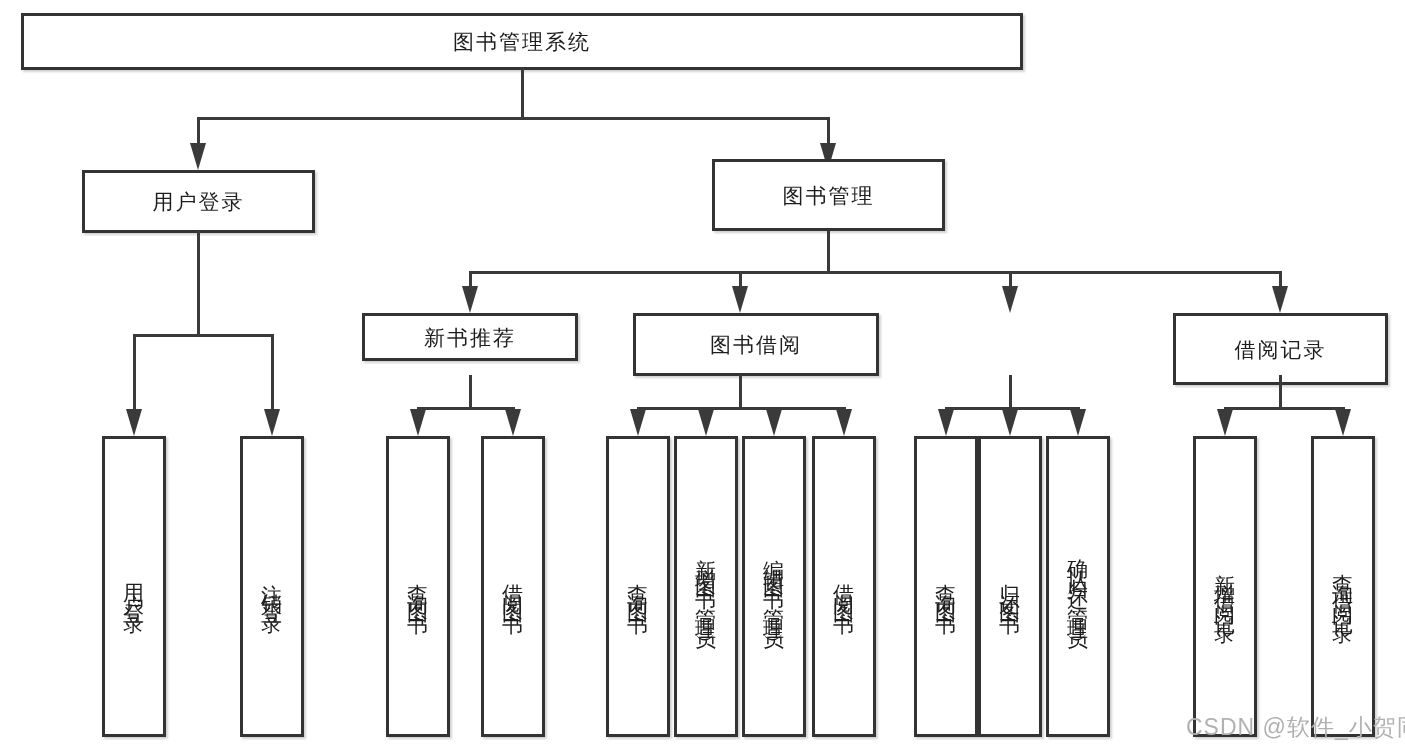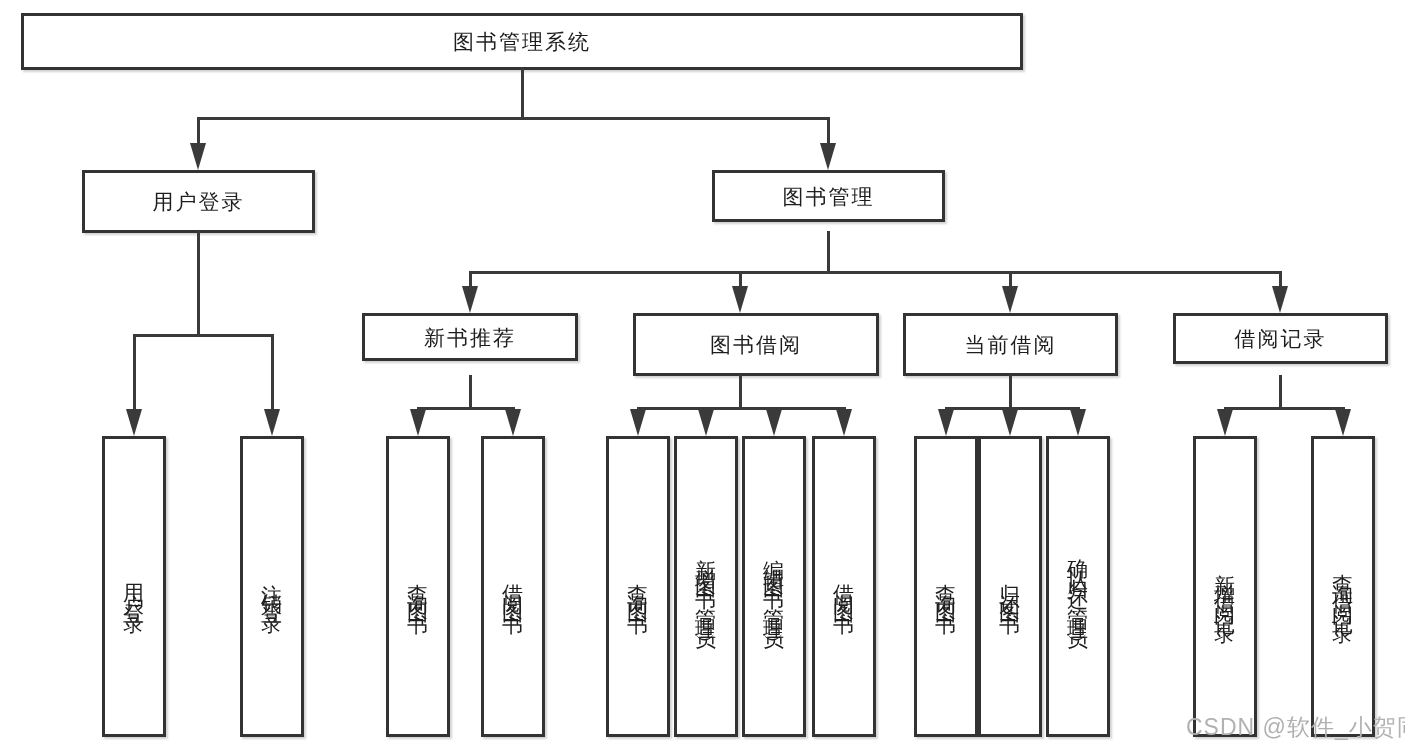--- a/index.html
+++ b/index.html
@@ -51,21 +51,21 @@
   <div class="vline" style="left:521px;top:68px;height:52px"></div>
   <div class="hline" style="left:197px;top:117px;width:633px"></div>
   <div class="vline" style="left:197px;top:118px;height:26px"></div>
   <div class="arrow" style="left:190px;top:143px"></div>
   <div class="vline" style="left:827px;top:118px;height:26px"></div>
   <div class="arrow" style="left:820px;top:143px"></div>
 
   <div class="box" style="left:82px;top:170px;width:233px;height:63px">
     <span class="lbl">用户登录</span>
   </div>
-  <div class="box" style="left:712px;top:170px;width:233px;height:52px">
+  <div class="box" style="left:712px;top:159px;width:233px;height:72px">
     <span class="lbl">图书管理</span>
   </div>
 
   <div class="vline" style="left:197px;top:231px;height:105px"></div>
   <div class="hline" style="left:133px;top:334px;width:141px"></div>
   <div class="vline" style="left:133px;top:335px;height:75px"></div>
   <div class="arrow" style="left:126px;top:409px"></div>
   <div class="vline" style="left:271px;top:335px;height:75px"></div>
   <div class="arrow" style="left:264px;top:409px"></div>
 
@@ -79,24 +79,21 @@
   <div class="arrow" style="left:1002px;top:286px"></div>
   <div class="vline" style="left:1279px;top:273px;height:14px"></div>
   <div class="arrow" style="left:1272px;top:286px"></div>
 
   <div class="box" style="left:362px;top:313px;width:216px;height:48px">
     <span class="lbl">新书推荐</span>
   </div>
   <div class="box" style="left:633px;top:313px;width:246px;height:63px">
     <span class="lbl">图书借阅</span>
   </div>
-  <div class="box" style="left:903px;top:313px;width:215px;height:63px">
-    <span class="lbl">当前借阅</span>
-  </div>
-  <div class="box" style="left:1173px;top:313px;width:215px;height:51px">
+  <div class="box" style="left:1173px;top:313px;width:215px;height:72px">
     <span class="lbl">借阅记录</span>
   </div>
 
   <div class="vline" style="left:469px;top:375px;height:33px"></div>
   <div class="hline" style="left:417px;top:407px;width:98px"></div>
   <div class="arrow" style="left:410px;top:409px"></div>
   <div class="arrow" style="left:505px;top:409px"></div>
 
   <div class="vline" style="left:739px;top:375px;height:33px"></div>
   <div class="hline" style="left:637px;top:407px;width:209px"></div>

